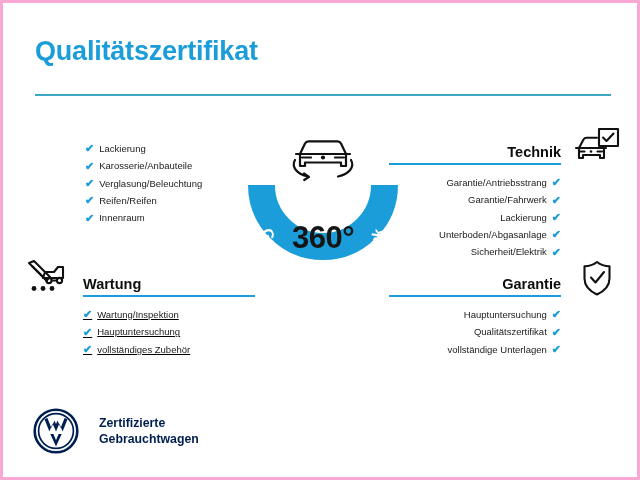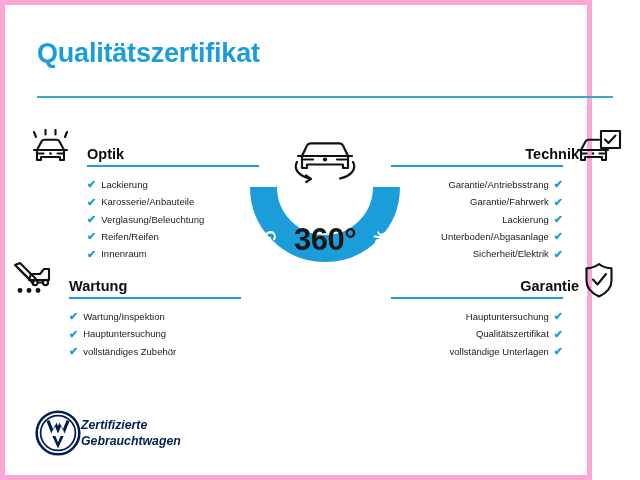--- a/index.html
+++ b/index.html
@@ -4,23 +4,23 @@
 <style>
   * { box-sizing: border-box; margin: 0; padding: 0; }
   html, body {
     width: 640px; height: 480px;
     background: #ffffff;
     font-family: "Liberation Sans", sans-serif;
     overflow: hidden;
   }
   #page {
     position: relative;
-    width: 592px; height: 480px;
+    width: 640px; height: 480px;
     background: #ffffff;
-    border: 5px solid #f9a8d4;
+    border: 3px solid #f9a8d4;
   }
 
   
   .title {
     position: absolute;
     left: 32px; top: 33px;
     font-size: 27px;
     font-weight: bold;
     color: #1B9DD9;
     letter-spacing: -0.2px;
@@ -29,38 +29,38 @@
   .top-rule {
     position: absolute;
     left: 32px; top: 91px;
     width: 576px; height: 2px;
     background: #3CA6C4;
   }
 
   
   .section { position: absolute; }
   .sec-optik   { left: 22px;  top: 130px; width: 232px; }
-  .sec-wartung { left: 4px;  top: 262px; width: 232px; }
+  .sec-wartung { left: 20px;  top: 262px; width: 232px; text-decoration: underline; }
   .sec-technik { left: 386px; top: 130px; width: 232px; }
   .sec-garantie{ left: 386px; top: 262px; width: 232px; }
 
   .sec-head {
     position: relative;
     height: 34px;
   }
   .sec-title {
     position: absolute;
     bottom: 7px;
     font-size: 14.5px;
     font-weight: bold;
     color: #0d0d0d;
     white-space: nowrap;
   }
   .left .sec-title  { left: 60px; }
-  .right .sec-title { right: 44px; }
+  .right .sec-title { right: 60px; }
 
   .sec-rule {
     position: absolute;
     bottom: 2px;
     height: 2px;
     background: #1B9DD9;
   }
   .left .sec-rule  { left: 60px;  right: 0; }
   .right .sec-rule { right: 60px; left: 0; }
 
@@ -118,60 +118,41 @@
     color: #151515;
     letter-spacing: -0.5px;
   }
 
   
   .footer {
     position: absolute;
     left: 30px; top: 405px;
     display: flex;
     align-items: center;
-    gap: 0;
-    font-style: italic;
+    gap: 20px;
   }
   .vw-logo { width: 46px; height: 46px; }
   .vw-logo svg { display: block; }
   .footer-text {
     font-size: 12.3px;
     font-weight: bold;
     color: #001E50;
     line-height: 1.32;
     white-space: nowrap;
   }
 </style>
 </head>
 <body>
 
 <div id="page">
 
   <div class="title">Qualitätszertifikat</div>
   <div class="top-rule"></div>
 
   <div class="section left sec-optik">
-    <div class="sec-head">
-      <div class="sec-icon">
-        <svg viewBox="0 0 48 40" fill="none" stroke="#111" stroke-width="2.1" stroke-linecap="round">
-          <path d="M9 8 L7 3"></path>
-          <path d="M18.5 5.5 L18.5 1"></path>
-          <path d="M28.5 5.5 L28.5 1"></path>
-          <path d="M38 8 L40 3"></path>
-          <path d="M10 21 L14.5 12.5 C15.2 11.3 16.3 10.8 17.6 10.8 L29.4 10.8 C30.7 10.8 31.8 11.3 32.5 12.5 L37 21"></path>
-          <path d="M7 21 L40 21"></path>
-          <path d="M10 21 L10 31 L14 31 L14 28 L33 28 L33 31 L37 31 L37 21 Z" stroke-linejoin="round"></path>
-          <circle cx="23.5" cy="24.5" r="1.3" fill="#111" stroke="none"></circle>
-          <path d="M11.5 24.5 L16.5 24.5"></path>
-          <path d="M30.5 24.5 L35.5 24.5"></path>
-        </svg>
-      </div>
-      <div class="sec-title">Optik</div>
-      <div class="sec-rule"></div>
-    </div>
     <ul class="items">
       <li class="item">
         <span class="check">✔</span>
         <span>Lackierung</span>
       </li>
       <li class="item">
         <span class="check">✔</span>
         <span>Karosserie/Anbauteile</span>
       </li>
       <li class="item">

